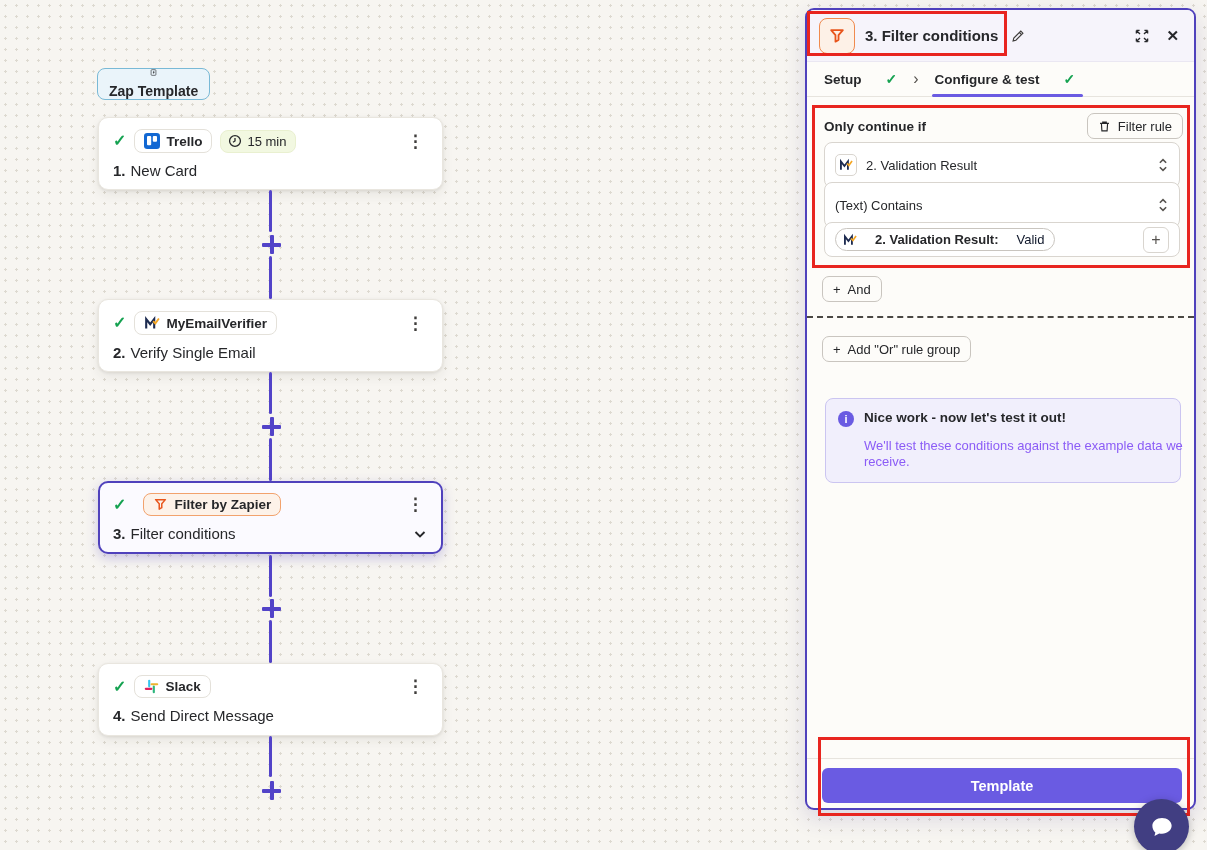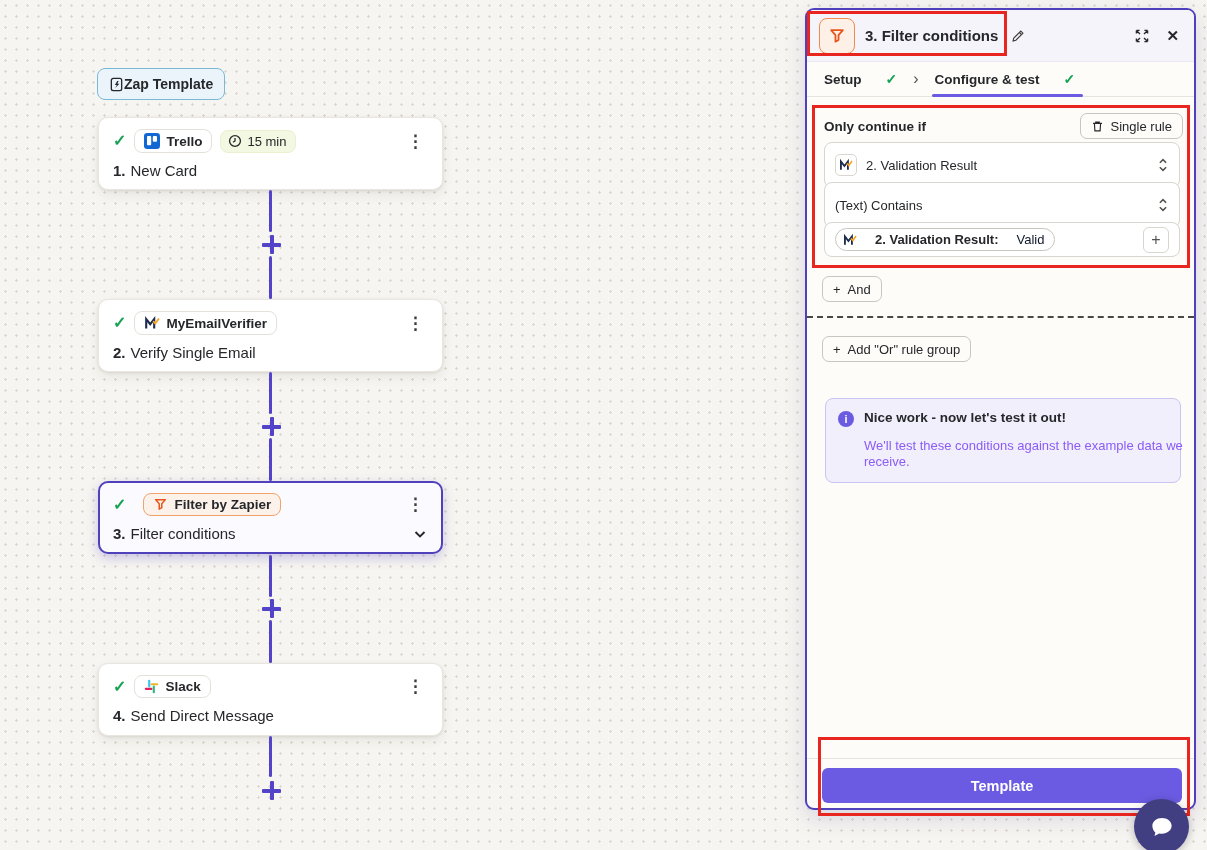--- a/index.html
+++ b/index.html
@@ -12,23 +12,23 @@
   .stage {
     position:relative; width:1207px; height:850px; overflow:hidden;
     background-color:#f7f5f1;
     background-image:radial-gradient(#ddd9d0 1px, transparent 1.15px);
     background-size:11px 11px;
   }
 
   
   .tpl-badge {
     position:absolute; left:97px; top:68px; height:32px;
-    display:inline-flex; align-items:center; padding:0 11px;
+    display:inline-flex; align-items:center; gap:7px; padding:0 11px;
     background:#eaf4fa; border:1.5px solid #79b9d6; border-radius:8px;
-    font-size:14px; font-weight:bold; cursor:pointer;
+    font-size:14px; font-weight:bold; cursor:pointer;flex-direction:column;
   }
 
   
   .card {
     position:absolute; left:98px; width:345px; height:73px;
     background:#fff; border:1px solid #e9e6df; border-radius:10px;
     box-shadow:0 1px 3px rgba(45,40,25,.10), 0 5px 12px rgba(45,40,25,.07);
     padding:11px 14px 0 14px; cursor:pointer;
   }
   .card.selected {
@@ -312,21 +312,21 @@
         <span class="check" style="font-size:14px;">✓</span>
       </span>
     </div>
 
     <div class="rule-heading">Only continue if</div>
 
     <button class="ghost-btn remove-btn">
       <svg width="13" height="13" viewBox="0 0 16 16" fill="none" stroke="#26272a" stroke-width="1.4">
           <path d="M2.5 4.2h11M5.8 4.2V2.6h4.4v1.6M4.2 4.2l.6 9.2h6.4l.6-9.2"></path>
         </svg>
-      <span>Single rule</span>
+      <span>Filter rule</span>
     </button>
 
     <div class="sel-row" style="top:132px;">
       <span class="mini-iconbox">
         <svg width="14" height="14" viewBox="0 0 16 16" fill="none">
             <path d="M2.2 13.5V4l4 5.2L10.2 4v9.5" stroke="#1d2b50" stroke-width="2.1"></path>
             <path d="M9.2 6.2l2.1 2.3 3.6-5" stroke="#f5a623" stroke-width="1.9"></path>
           </svg>
       </span>
       <span>2. Validation Result</span>

